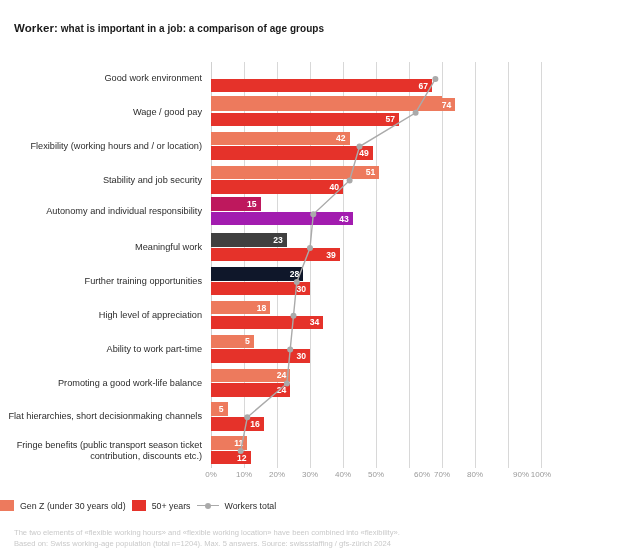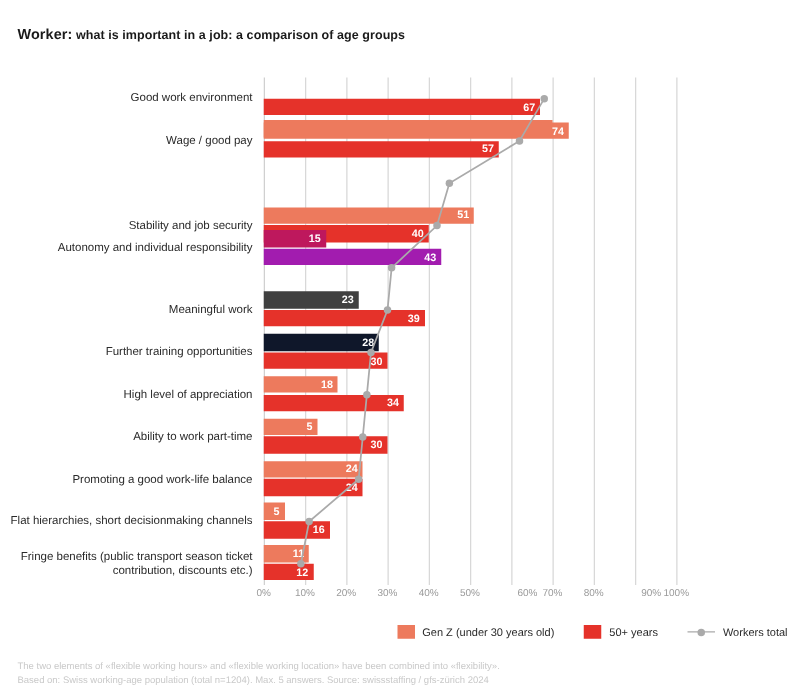--- a/index.html
+++ b/index.html
@@ -113,23 +113,23 @@
     white-space: nowrap;
   }
 
   
   #legend {
     position: absolute;
     left: 0;
     right: 0;
     top: 500px;
     display: flex;
-    justify-content: flex-end;
+    justify-content: flex-start;
     align-items: center;
-    gap: 24px;
+    gap: 6px;
     font-size: 8.8px;
     color: #2b2b2b;
   }
   .legend-item { display: flex; align-items: center; gap: 6px; }
   .swatch { width: 14px; height: 11px; display: inline-block; }
   .swatch.genz { background: #ed7a5d; }
   .swatch.older { background: #e5322a; }
   .line-swatch { width: 22px; height: 10px; display: inline-block; position: relative; }
   .line-swatch::before {
     content: "";
@@ -187,30 +187,39 @@
       </div>
       <div class="row" style="top: 33.8333px; height: 33.8333px;">
         <div class="cat-label" style="height: 33.8333px;">Wage / good pay</div>
         <div class="bar genz" style="width: 244.2px; background: rgb(237, 122, 93);">
           <span class="bar-value">74</span>
         </div>
         <div class="bar older" style="width: 188.1px; background: rgb(229, 50, 42);">
           <span class="bar-value">57</span>
         </div>
       </div>
+      <div class="row" style="top: 67.6667px; height: 33.8333px;">
+        <div class="cat-label" style="height: 33.8333px;">Flexibility (working hours and / or location)</div>
+        <div class="bar genz" style="width: 138.6px; background: rgb(237, 122, 93);">
+          <span class="bar-value">42</span>
+        </div>
+        <div class="bar older" style="width: 161.7px; background: rgb(229, 50, 42);">
+          <span class="bar-value">49</span>
+        </div>
+      </div>
       <div class="row" style="top: 101.5px; height: 33.8333px;">
         <div class="cat-label" style="height: 33.8333px;">Stability and job security</div>
         <div class="bar genz" style="width: 168.3px; background: rgb(237, 122, 93);">
           <span class="bar-value">51</span>
         </div>
         <div class="bar older" style="width: 132px; background: rgb(229, 50, 42);">
           <span class="bar-value">40</span>
         </div>
       </div>
-      <div class="row" style="top: 120px; height: 33.8333px; text-decoration: underline;">
+      <div class="row" style="top: 133px; height: 33.8333px; text-decoration: underline;">
         <div class="cat-label" style="height: 33.8333px;">Autonomy and individual responsibility</div>
         <div class="bar genz" style="width: 49.5px; background: #be185d;">
           <span class="bar-value">15</span>
         </div>
         <div class="bar older" style="width: 141.9px; background: #a21caf;">
           <span class="bar-value">43</span>
         </div>
       </div>
       <div class="row" style="top: 169.167px; height: 33.8333px;">
         <div class="cat-label" style="height: 33.8333px;">Meaningful work</div>

